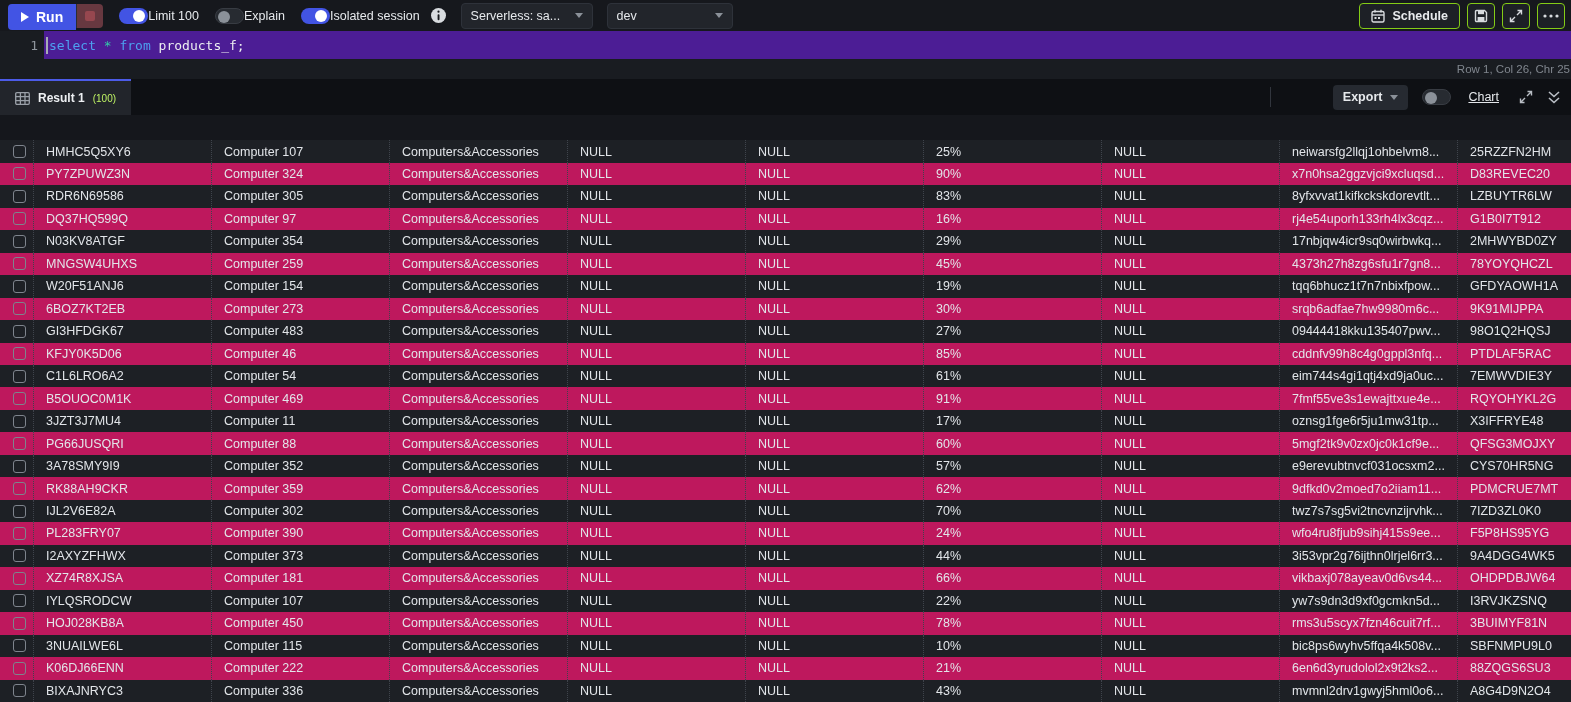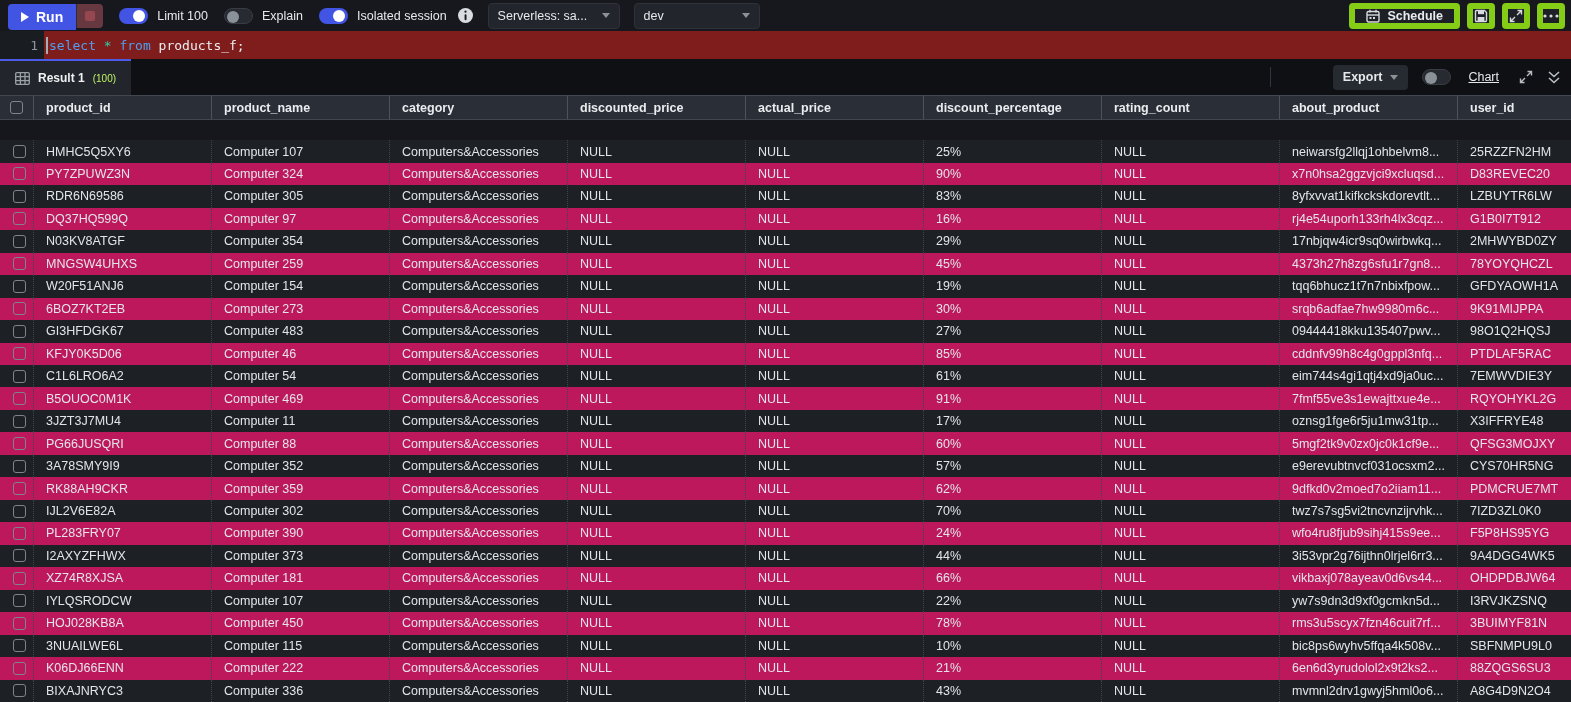--- a/index.html
+++ b/index.html
@@ -9,47 +9,47 @@
 
   
   .toolbar { height:31px; background:#16181d; display:flex; align-items:center; padding:0 6px 0 8px; flex:0 0 auto; }
   .run-split { display:flex; align-items:stretch; height:24px; }
   .run-btn { background:#4254e4; color:#fff; border:none; border-radius:4px 0 0 4px;
     display:flex; align-items:center; gap:7px; padding:13px 13px; font-size:14px; font-weight:700; cursor:pointer; }
   .play-tri { width:0; height:0; border-left:8px solid #fff; border-top:5px solid transparent; border-bottom:5px solid transparent; }
   .stop-btn { width:27px; background:#673840; border:none; border-left:1px solid #2a2d33; border-radius:0 4px 4px 0;
     display:flex; align-items:center; justify-content:center; cursor:pointer; }
   .stop-sq { width:10px; height:10px; background:#96474f; border-radius:2px; }
-  .tgl-group { display:flex; align-items:center; gap:9px; margin-left:16px; }
+  .tgl-group { display:flex; align-items:center; margin-left:16px; }
   .toggle { width:29px; height:16px; border-radius:9px; position:relative; cursor:pointer; flex:0 0 auto; }
   .toggle.on { background:#4254e4; }
   .toggle.off { background:#272b31; border:1px solid #383c43; }
   .toggle .knob { position:absolute; top:2px; width:12px; height:12px; border-radius:50%; }
   .toggle.on .knob { left:14px; background:#ffffff; }
   .toggle.off .knob { left:2px; background:#8b9199; }
   .tgl-label { font-size:12.5px; color:#e6e9ec; white-space:nowrap; }
   .info-ic { margin-left:10px; display:flex; align-items:center; }
   .dropdown { height:26px; background:#22252b; border:1px solid #2e323a; border-radius:4px;
     display:flex; align-items:center; justify-content:space-between; padding:0 9px; margin-left:14px;
     font-size:12.5px; color:#e6e9ec; cursor:pointer; }
   .dd-warehouse { width:132px; }
   .dd-catalog { width:126px; }
   .caret { width:0; height:0; border-left:4.5px solid transparent; border-right:4.5px solid transparent;
     border-top:5px solid #8b9199; margin-left:8px; flex:0 0 auto; }
   .tb-right { margin-left:auto; display:flex; align-items:center; gap:7px; }
-  .btn-outline { height:26px; background:#1d2026; border:6px solid #84cc16; border-radius:4px;
+  .btn-outline { height:26px; background:#1d2026; border:1px solid #84cc16; border-radius:4px;
     display:flex; align-items:center; justify-content:center; gap:7px; padding:0 11px;
     font-size:12.5px; font-weight:700; color:#e8eaed; cursor:pointer; }
   .icon-btn { width:28px; height:26px; padding:0; }
 
   
   .editor { height:28px; background:#191c21; display:flex; align-items:center; flex:0 0 auto;
     font-family:"DejaVu Sans Mono", monospace; font-size:13px; }
   .gutter { width:44px; text-align:right; color:#8f959d; padding-right:6px; flex:0 0 auto; }
-  .code-line { flex:1; display:flex; align-items:center; height:100%; background:#7f1d1d; padding-left:2px; position:relative; }
+  .code-line { flex:1; display:flex; align-items:center; height:100%; background:#4c1d95; padding-left:2px; position:relative; }
   .cursor-bar { width:2px; height:17px; background:#a7adb5; margin-right:1px; }
   .code { white-space:pre; }
   .kw { color:#4da0f0; }
   .op { color:#33c9a7; }
   .plain { color:#eceef1; }
 
   
   .statusline { height:20px; background:#191c21; display:flex; align-items:center; justify-content:flex-end;
     font-size:11.5px; color:#80868e; padding-right:1px; flex:0 0 auto; }
 
@@ -173,20 +173,23 @@
   </div>
 
   <div class="editor">
     <div class="gutter">1</div>
     <div class="code-line">
       <span class="cursor-bar"></span>
       <span class="code"><span class="kw">select</span><span class="plain"> </span><span class="op">*</span><span class="plain"> </span><span class="kw">from</span><span class="plain"> </span><span class="plain">products_f;</span></span>
     </div>
   </div>
 
+  <div class="statusline">
+    <span>Row 1,  Col 26,  Chr 25</span>
+  </div>
 
   <div class="results-bar">
     <div class="result-tab">
       <svg width="15" height="13" viewBox="0 0 15 13">
           <rect x="0.7" y="0.7" width="13.6" height="11.6" rx="1.2" fill="none" stroke="#9aa0a8" stroke-width="1.3"></rect>
           <line x1="0.7" y1="4.6" x2="14.3" y2="4.6" stroke="#9aa0a8" stroke-width="1.3"></line>
           <line x1="0.7" y1="8.6" x2="14.3" y2="8.6" stroke="#9aa0a8" stroke-width="1.3"></line>
           <line x1="5.4" y1="0.7" x2="5.4" y2="12.3" stroke="#9aa0a8" stroke-width="1.3"></line>
           <line x1="10" y1="0.7" x2="10" y2="12.3" stroke="#9aa0a8" stroke-width="1.3"></line>
         </svg>
@@ -210,34 +213,20 @@
             <path d="M8.5 1.5 h4 v4 M12.5 1.5 L8 6 M5.5 12.5 h-4 v-4 M1.5 12.5 L6 8"></path>
           </svg>
         <svg width="14" height="15" viewBox="0 0 14 15" stroke="#b9bec5" stroke-width="1.6" fill="none">
             <path d="M2 2 L7 6.5 L12 2 M2 8 L7 12.5 L12 8"></path>
           </svg>
       </div>
     </div>
   </div>
 
   <div class="grid-wrap">
-    <div class="gridrow thead">
-      <div class="cbcell">
-          <span class="cb"></span>
-        </div>
-    <div class="th">product_id</div>
-        <div class="th">product_name</div>
-        <div class="th">category</div>
-        <div class="th">discounted_price</div>
-        <div class="th">actual_price</div>
-        <div class="th">discount_percentage</div>
-        <div class="th">rating_count</div>
-        <div class="th">about_product</div>
-        <div class="th">user_id</div>
-      </div>
     <div class="tbody">
         <div class="gridrow trow odd">
           <div class="td cbcell">
             <span class="cb"></span>
           </div>
           <div class="td">HMHC5Q5XY6</div>
           <div class="td">Computer 107</div>
           <div class="td">Computers&amp;Accessories</div>
           <div class="td">NULL</div>
           <div class="td">NULL</div>

